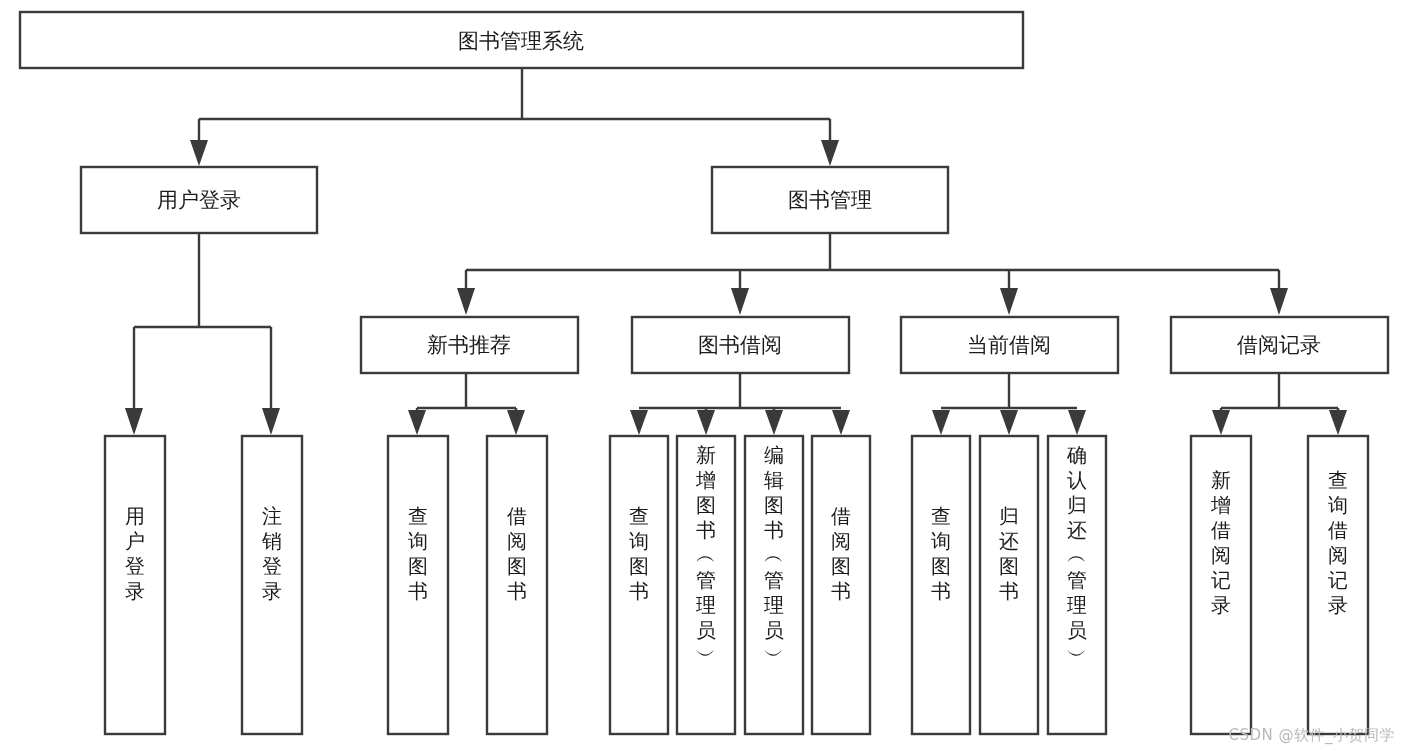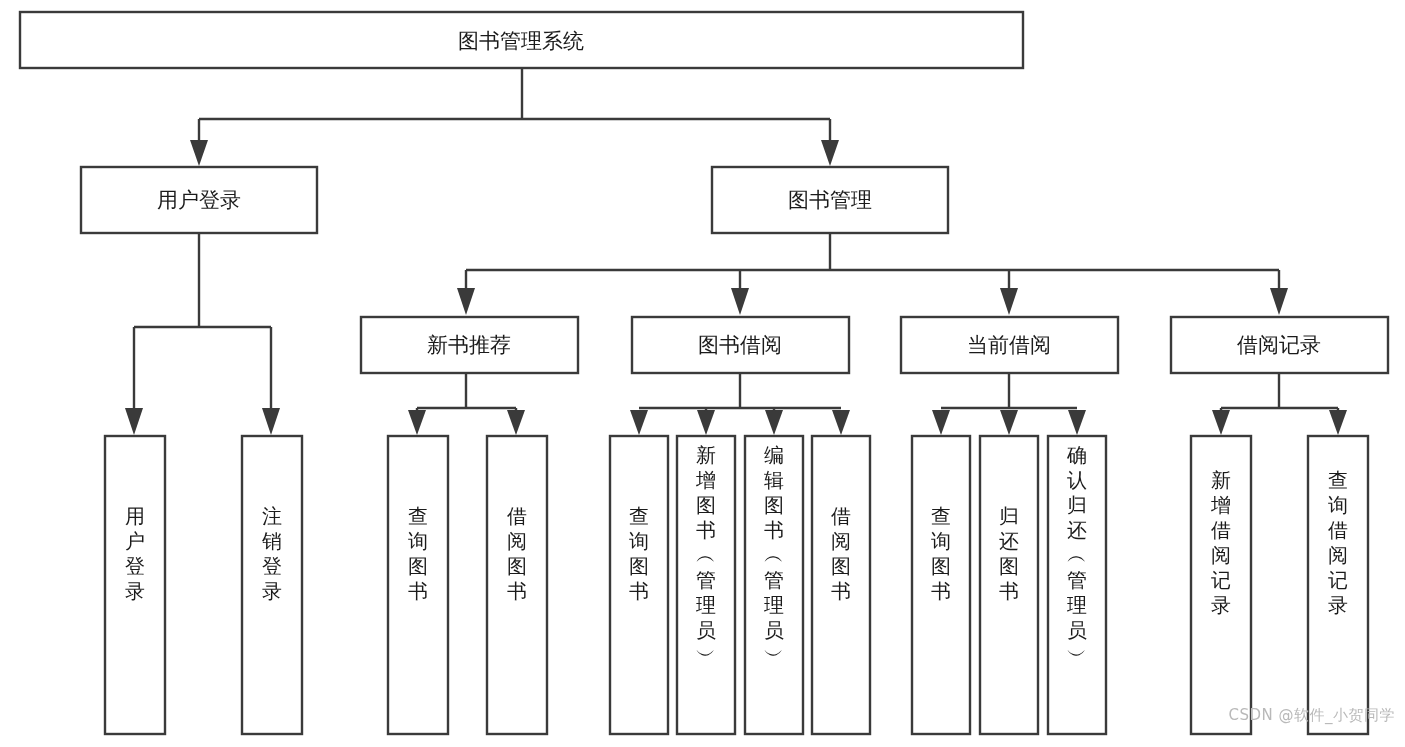--- a/index.html
+++ b/index.html
@@ -49,21 +49,21 @@
     fill: none;
     stroke-linecap: butt;
   }
   .arrow-head {
     fill: #3a3a3a;
     stroke: none;
   }
   .watermark {
     position: absolute;
     right: 10px;
-    bottom: 22px;
+    bottom: 2px;
     font-family: "DejaVu Sans", "Liberation Sans", sans-serif;
     font-size: 15px;
     color: #b9b9b9;
     letter-spacing: 0.5px;
     user-select: none;
     pointer-events: none;
   }
 </style>
 </head>
 <body>

